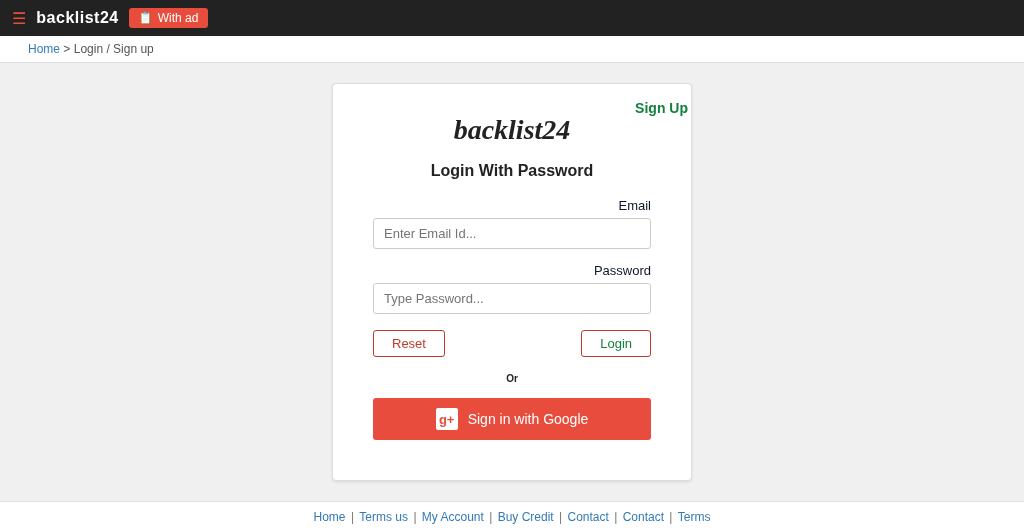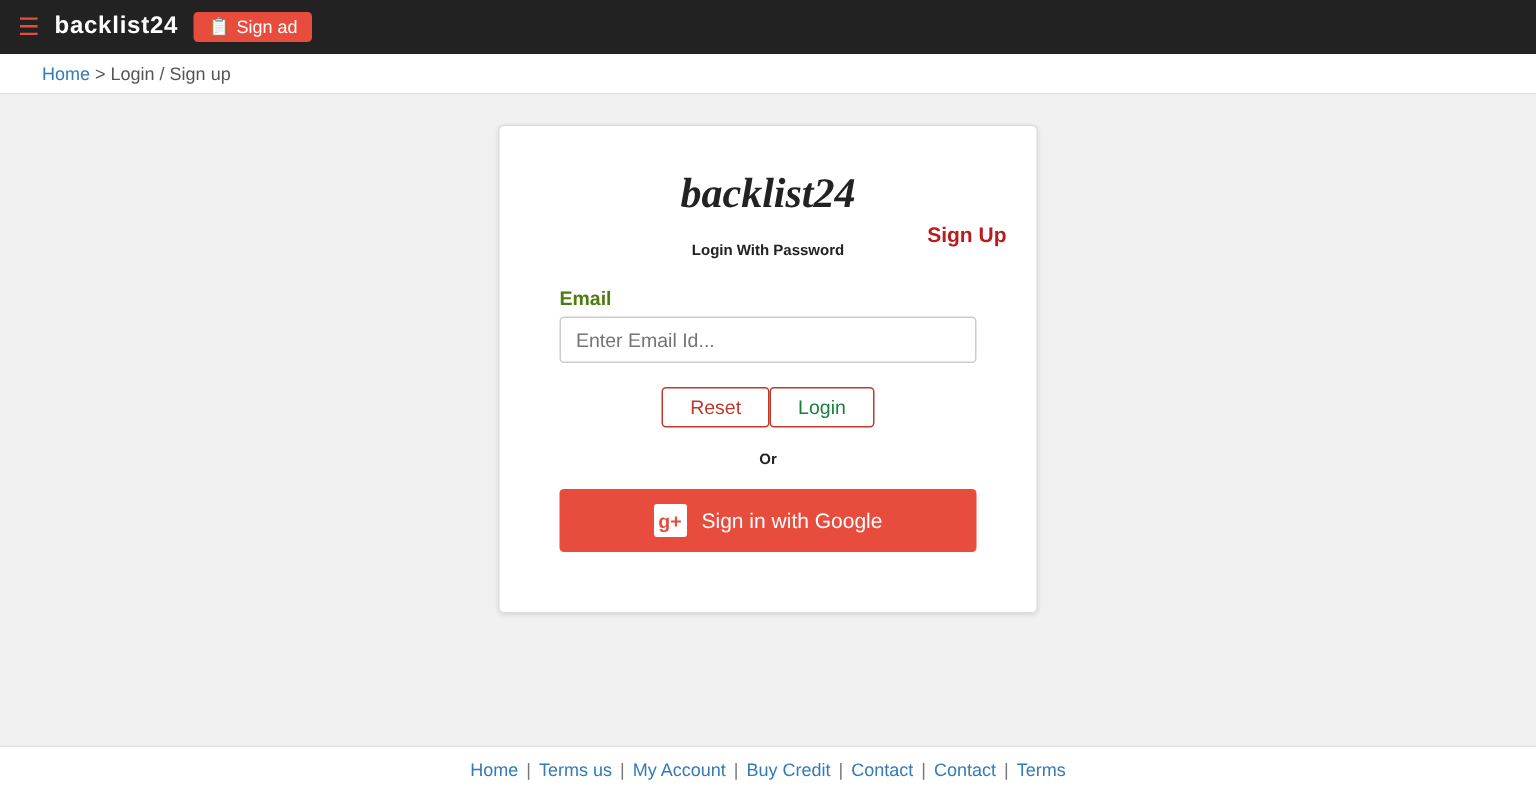--- a/index.html
+++ b/index.html
@@ -68,72 +68,72 @@
       border: 1px solid #ddd;
       border-radius: 4px;
       width: 360px;
       padding: 30px 40px 40px;
       position: relative;
       box-shadow: 0 1px 3px rgba(0,0,0,0.1);
     }
     .signup-link {
       position: absolute;
       top: 16px;
-      right: 20px;
-      color: #b91c1c;
+      right: 3px;
+      color: #15803d;
       font-weight: bold;
       font-size: 14px;
       text-decoration: none;
       cursor: pointer;
-      margin-top: 48px;
     }
 
     .brand-logo {
       text-align: center;
       margin-bottom: 16px;
     }
     .brand-logo-text {
       font-size: 28px;
       font-weight: bold;
       font-style: italic;
       color: #222;
       font-family: Georgia, serif;
     }
 
     .login-title {
       text-align: center;
-      font-size: 10px;
+      font-size: 16px;
       font-weight: bold;
       color: #222;
       margin-bottom: 18px;
     }
 
     .form-group {
       margin-bottom: 14px;
     }
     .form-label {
       display: block;
       font-size: 13px;
-      color: #4d7c0f;
+      color: #0f172a;
       margin-bottom: 5px;
-      font-weight: bold;
+      font-weight: normal;
+      text-align: right;
     }
     .form-input {
       width: 100%;
       padding: 7px 10px;
       border: 1px solid #ccc;
       border-radius: 3px;
       font-size: 13px;
       color: #555;
       outline: none;
     }
 
     .form-buttons {
       display: flex;
-      justify-content: center;
+      justify-content: space-between;
       margin-top: 16px;
       margin-bottom: 16px;
     }
     .btn-reset {
       background: #fff;
       border: 1px solid #c0392b;
       color: #c0392b;
       padding: 5px 18px;
       font-size: 13px;
       border-radius: 3px;
@@ -201,21 +201,21 @@
     .footer span { color: #777; margin: 0 2px; }
   </style>
 </head>
 <body>
 
 <header class="header">
   <span class="header-menu-icon">☰</span>
   <span class="header-logo-text">backlist24</span>
   <button class="header-post-ad-btn">
     <span>📋</span>
-    <span>Sign ad</span>
+    <span>With ad</span>
   </button>
 </header>
 
 <nav class="breadcrumb">
   <a href="#">Home</a>
   <span> &gt; </span>
   <span>Login / Sign up</span>
 </nav>
 
 <main class="main-content">
@@ -228,20 +228,22 @@
     </div>
 
     <div class="login-title">Login With Password</div>
 
     <div class="form-group">
       <label class="form-label">Email</label>
       <input class="form-input" type="email" placeholder="Enter Email Id..." style="">
     </div>
 
     <div class="form-group">
+      <label class="form-label">Password</label>
+      <input class="form-input" type="password" placeholder="Type Password..." style="">
     </div>
 
     <div class="form-buttons">
       <button class="btn-reset">Reset</button>
       <button class="btn-login">Login</button>
     </div>
 
     <div class="or-divider">Or</div>
 
     <button class="google-btn">

